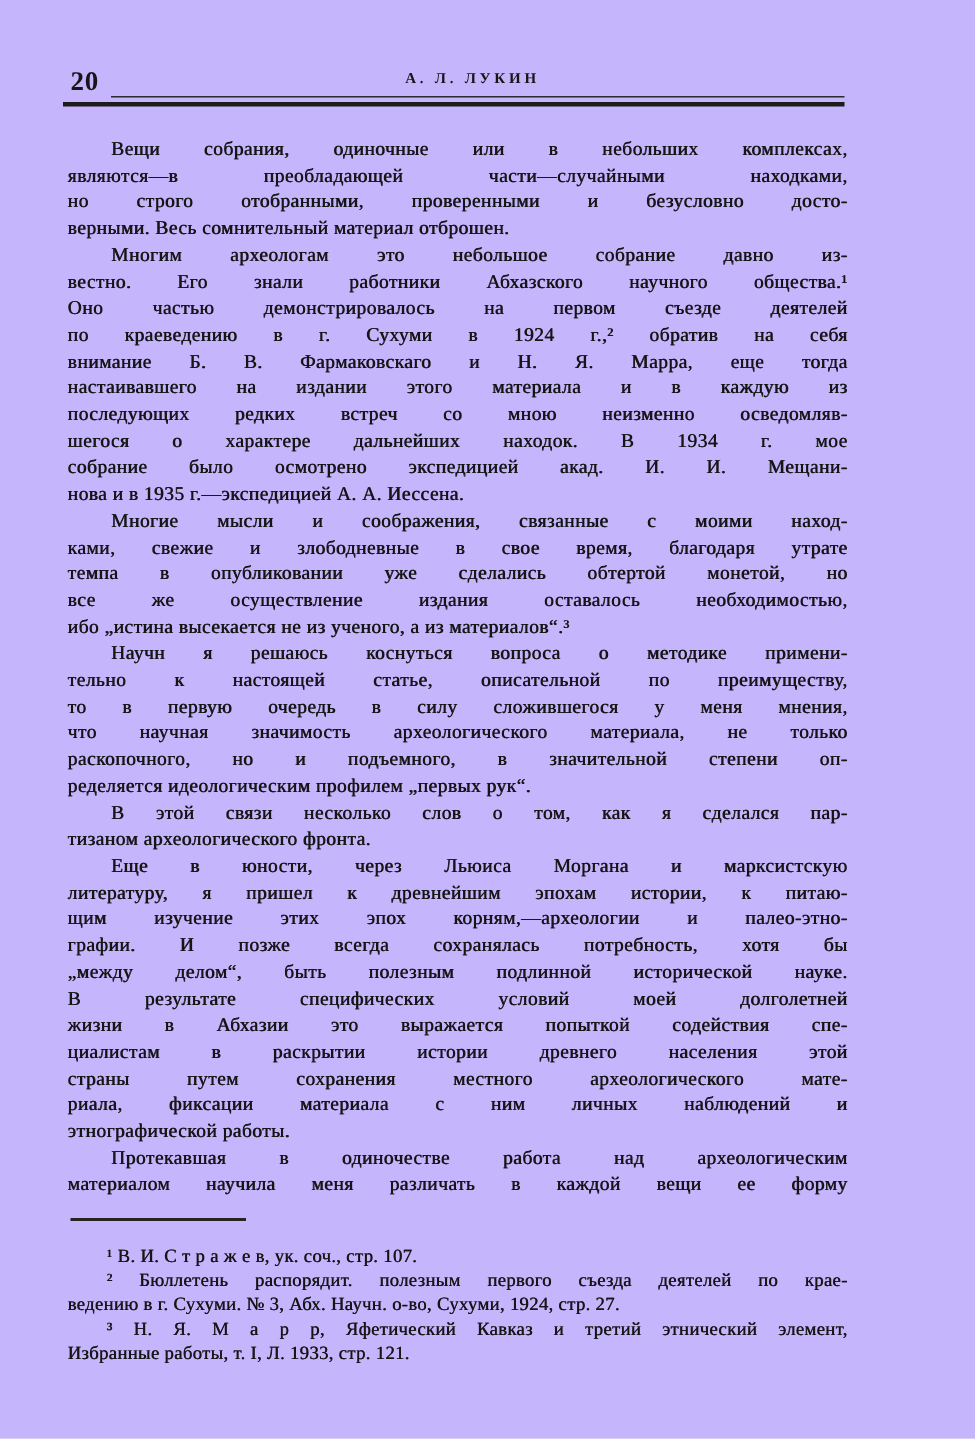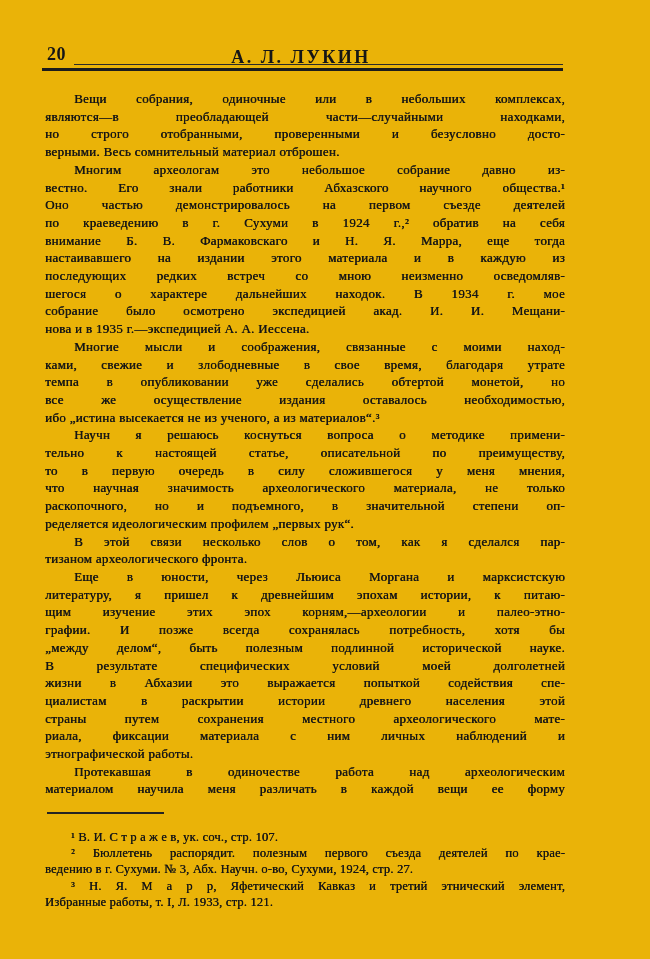--- a/index.html
+++ b/index.html
@@ -1,39 +1,39 @@
 <!DOCTYPE html>
 <html lang="ru"><head>
 <meta charset="utf-8">
 <style>
   html, body { margin: 0; padding: 0; background: #e8e8e6; }
   .page {
     position: relative;
     width: 650px;
     height: 959px;
-    background: #eab308;
+    background: #c4b5fd;
     font-family: "Liberation Serif", "DejaVu Serif", serif;
     color: #161616;
     overflow: hidden;
   }
   .pageno {
     position: absolute;
     left: 47px;
     top: 44px;
     font-size: 18px;
     font-weight: bold;
     letter-spacing: 0.5px;
   }
   .runtitle {
     position: absolute;
-    left: 41px;
+    left: 55px;
     top: 47px;
     width: 520px;
     text-align: center;
-    font-size: 18px;
+    font-size: 10px;
     font-weight: bold;
     letter-spacing: 2.5px;
   }
   .rule-thin {
     position: absolute;
     left: 74px;
     top: 64px;
     width: 489px;
     height: 1px;
     background: #2b2b2b;

